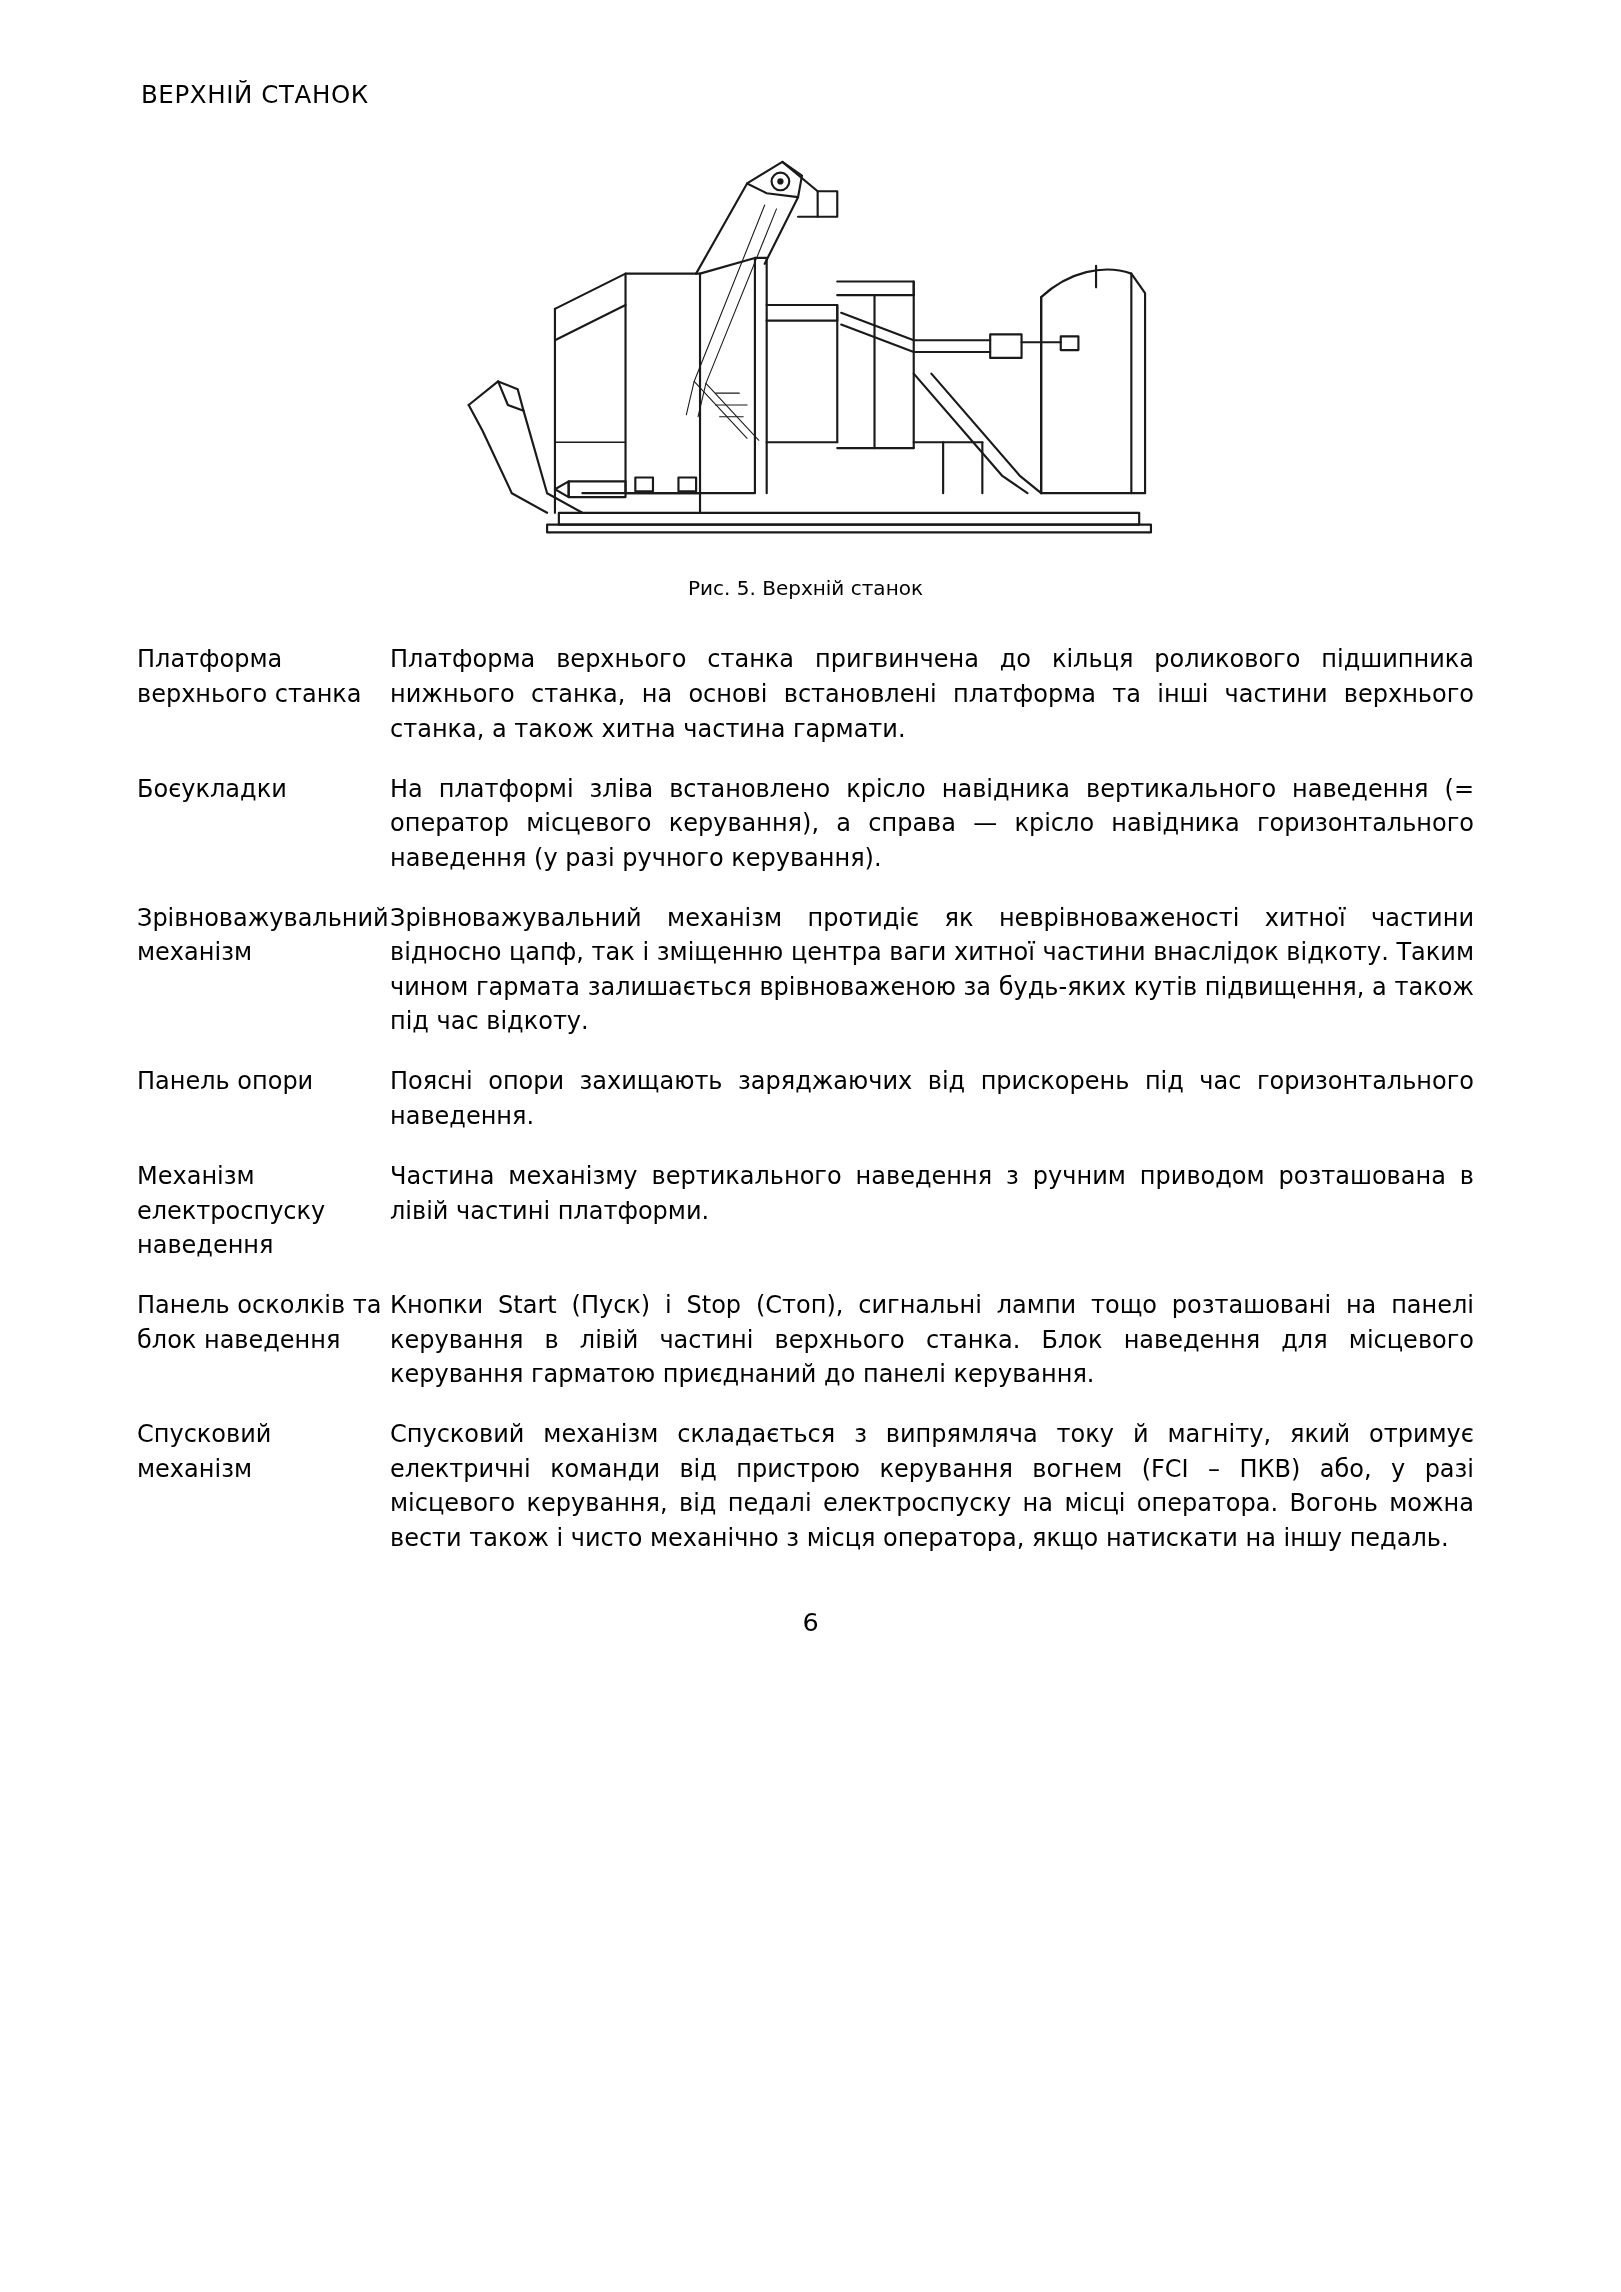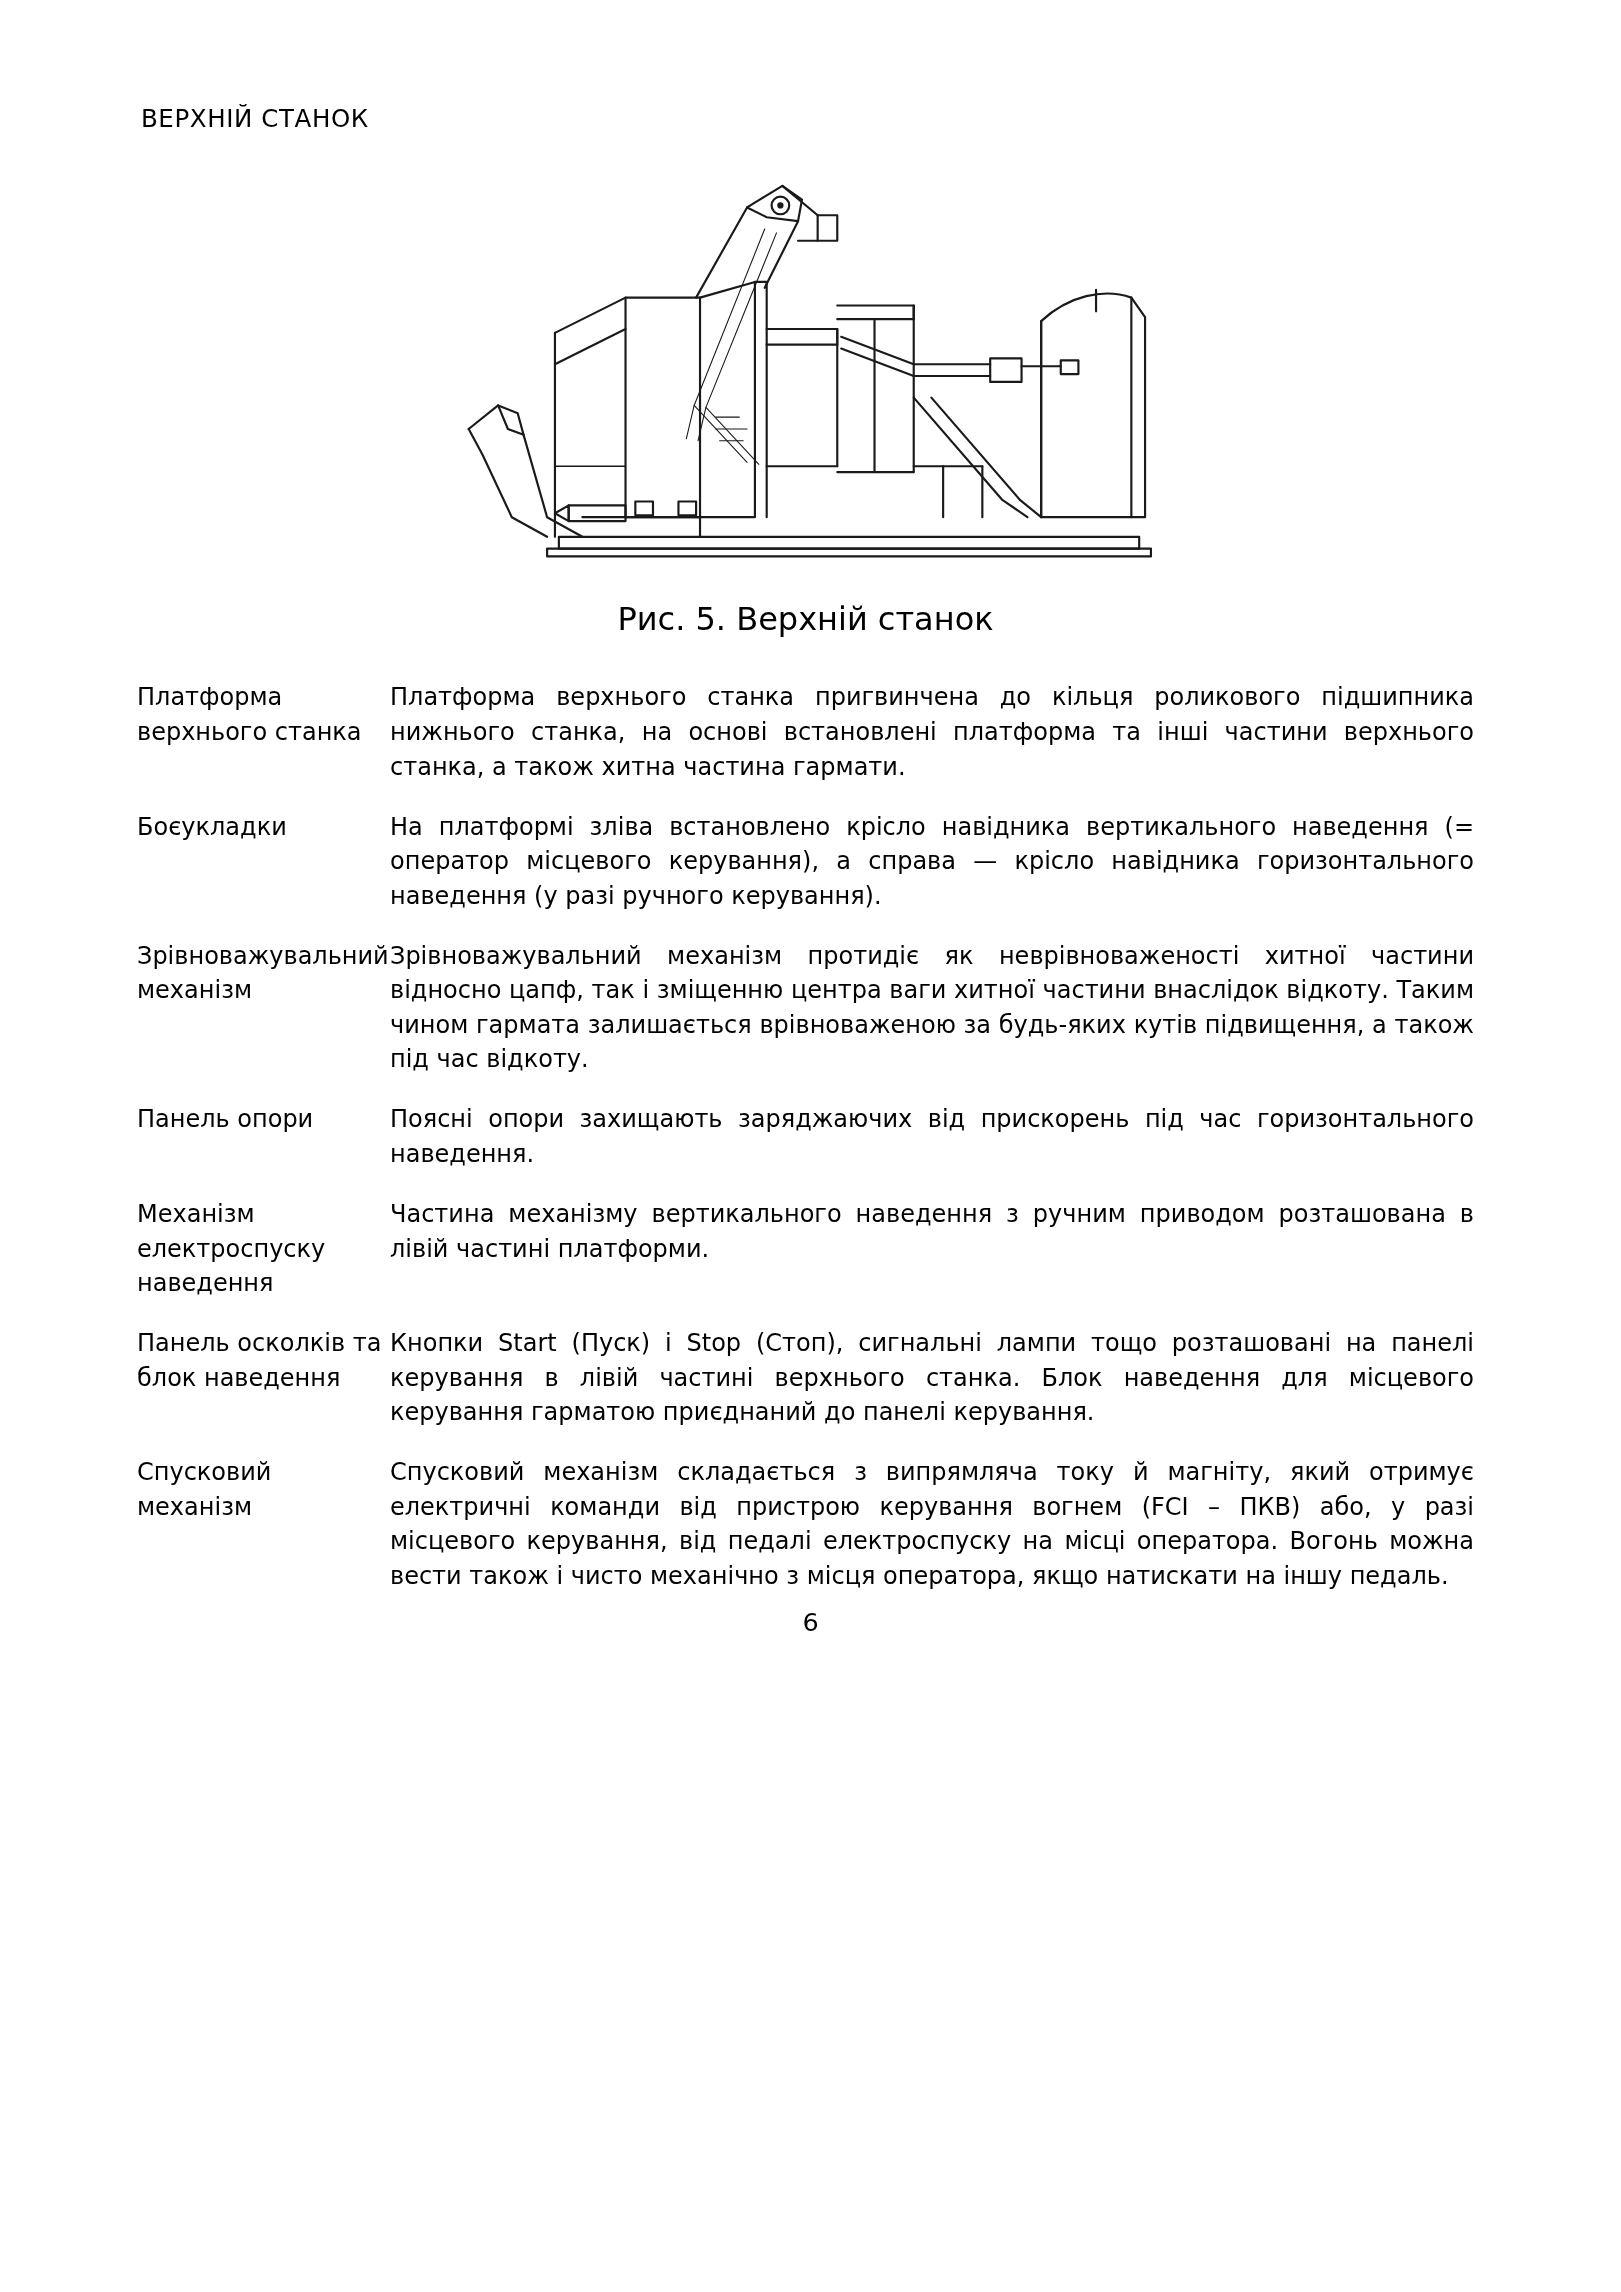--- a/index.html
+++ b/index.html
@@ -13,40 +13,40 @@
     font-family: "DejaVu Sans", sans-serif;
     color: #000000;
     position: relative;
     overflow: hidden;
   }
   .page {
     position: relative;
     width: 1621px;
     height: 1731px;
     box-sizing: border-box;
-    padding: 104px 147px 0 137px;
+    padding: 80px 147px 0 137px;
   }
   .doc-title {
     font-size: 24.5px;
     letter-spacing: 0.6px;
     margin: 0 0 39px 3.9px;
   }
   .figure-wrap {
     width: 100%;
     display: flex;
     flex-direction: column;
     align-items: center;
     margin: 0 0 9.8px 0;
   }
   .figure-svg {
     display: block;
     margin-left: 39px;
   }
   .figure-caption {
-    font-size: 32px;
+    font-size: 20px;
     text-align: center;
     margin: 15.7px 0 33px 0;
   }
   table.spec {
     width: 100%;
     border-collapse: collapse;
     table-layout: fixed;
   }
   table.spec td {
     vertical-align: top;

